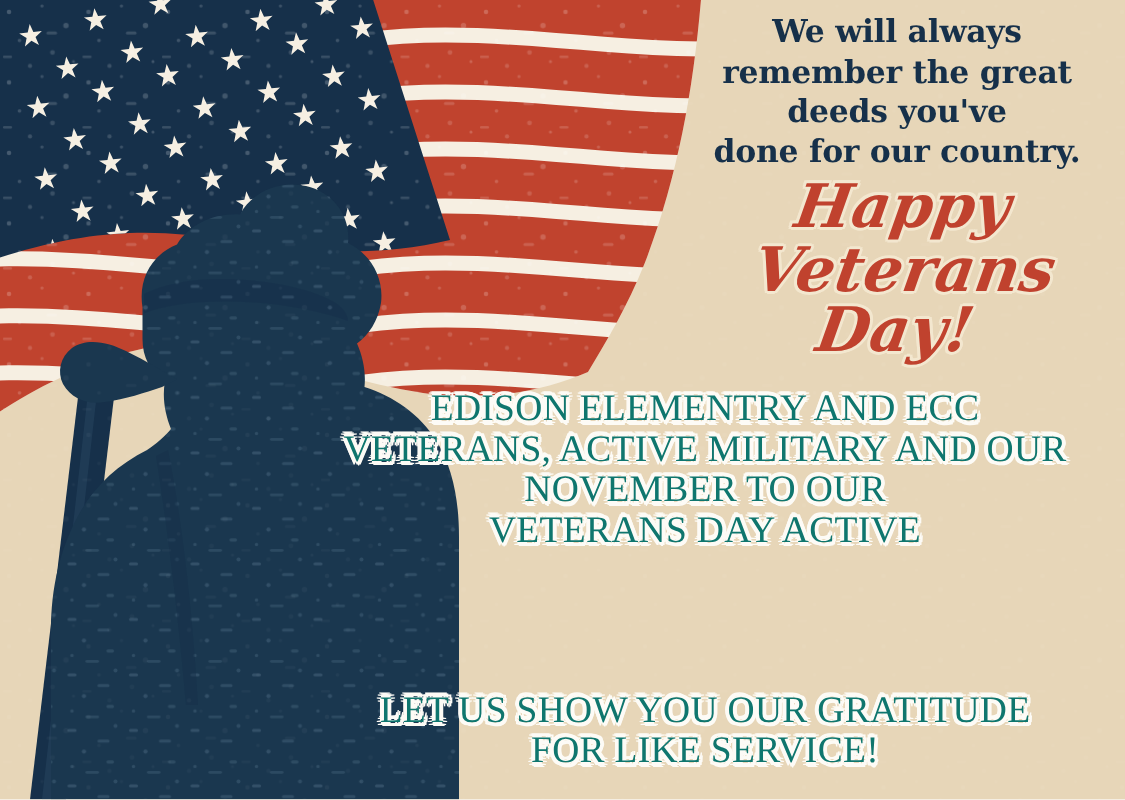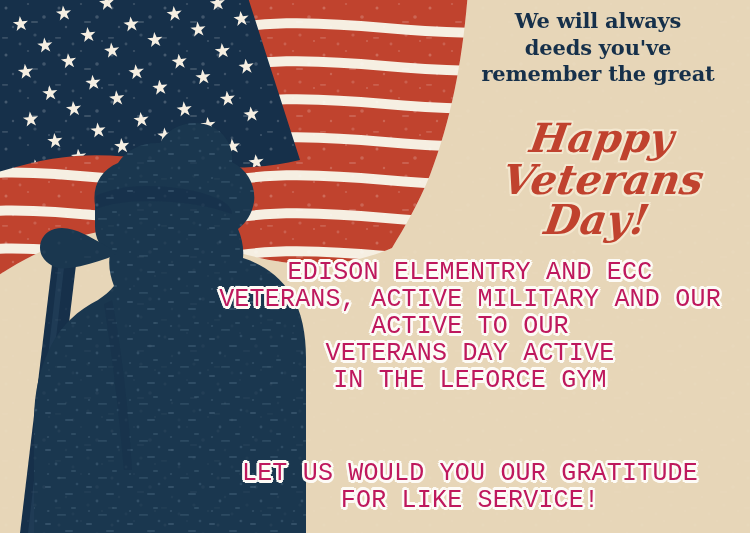--- a/index.html
+++ b/index.html
@@ -80,22 +80,22 @@
     transform: skewX(-9deg);
     margin-top: 3px;
   }
 
   
   .body-block {
     position: absolute;
     width: 560px;
     left: 190px;
     text-align: center;
-    color: #be185d;
-    font-family: Liberation Mono, monospace;
+    color: #0f766e;
+    font-family: Liberation Serif, serif;
     font-weight: normal;
     font-size: 25px;
     line-height: 27px;
     letter-spacing: 0.2px;
     text-shadow:
       -2px -2px 0 #fdfbf6,  2px -2px 0 #fdfbf6,
       -2px  2px 0 #fdfbf6,  2px  2px 0 #fdfbf6,
        0   -2.6px 0 #fdfbf6, 0   2.6px 0 #fdfbf6,
       -2.6px 0 0 #fdfbf6,   2.6px 0 0 #fdfbf6,
       -1px -3px 0 #fdfbf6,  1px  3px 0 #fdfbf6;
@@ -324,36 +324,36 @@
       <path fill="#16304a" opacity="0.5" d="M 112,300 C 120,340 128,400 132,470 L 124,470 C 118,400 110,342 104,304 Z"></path>
     </g>
 
     <rect x="0" y="0" width="750" height="533" fill="url(#speck)" opacity="0.25"></rect>
   </svg>
 
   <div class="txt-layer">
 
     <div id="headline">
       <span class="hl-line">We will always</span>
+      <span class="hl-line">remember the great</span>
       <span class="hl-line">deeds you've</span>
-      <span class="hl-line">remember the great</span>
+      <span class="hl-line">done for our country.</span>
     </div>
 
     <div id="script-block">
       <span id="script-happy">Happy</span>
       <span id="script-vetday">Veterans Day!</span>
     </div>
 
     <div class="body-block" id="invite-block">
       <span class="bline">EDISON ELEMENTRY AND ECC</span>
       <span class="bline">VETERANS, ACTIVE MILITARY AND OUR</span>
-      <span class="bline">ACTIVE TO OUR</span>
+      <span class="bline">NOVEMBER TO OUR</span>
       <span class="bline">VETERANS DAY ACTIVE</span>
-      <span class="bline">IN THE LEFORCE GYM</span>
     </div>
 
     <div class="body-block" id="gratitude-block">
-      <span class="bline">LET US WOULD YOU OUR GRATITUDE</span>
+      <span class="bline">LET US SHOW YOU OUR GRATITUDE</span>
       <span class="bline">FOR LIKE SERVICE!</span>
     </div>
 
   </div>
 </div>
 
 </body></html>

